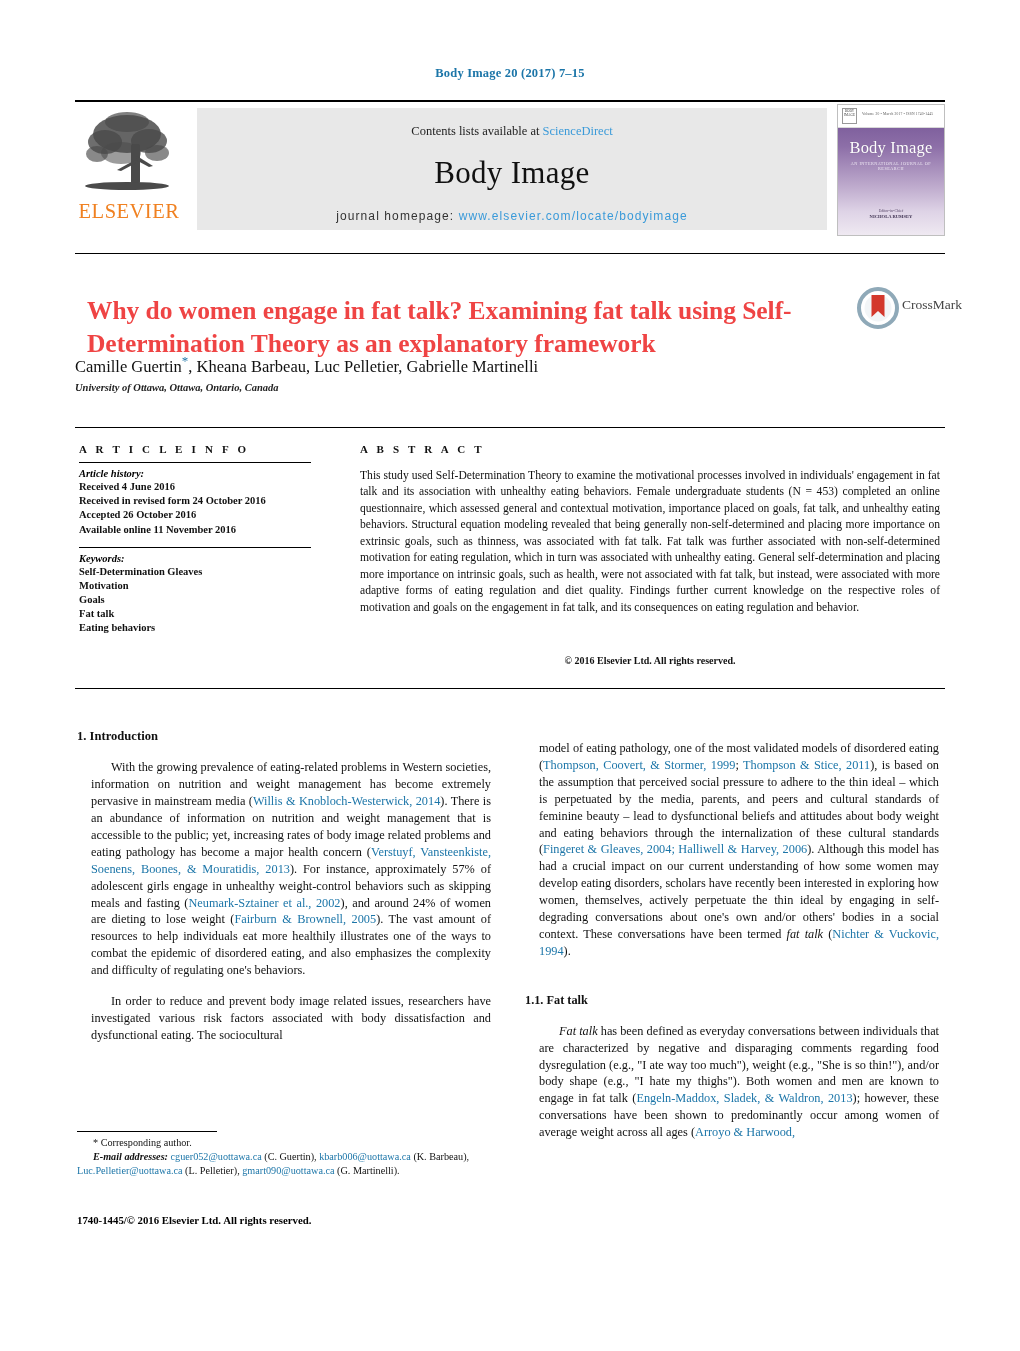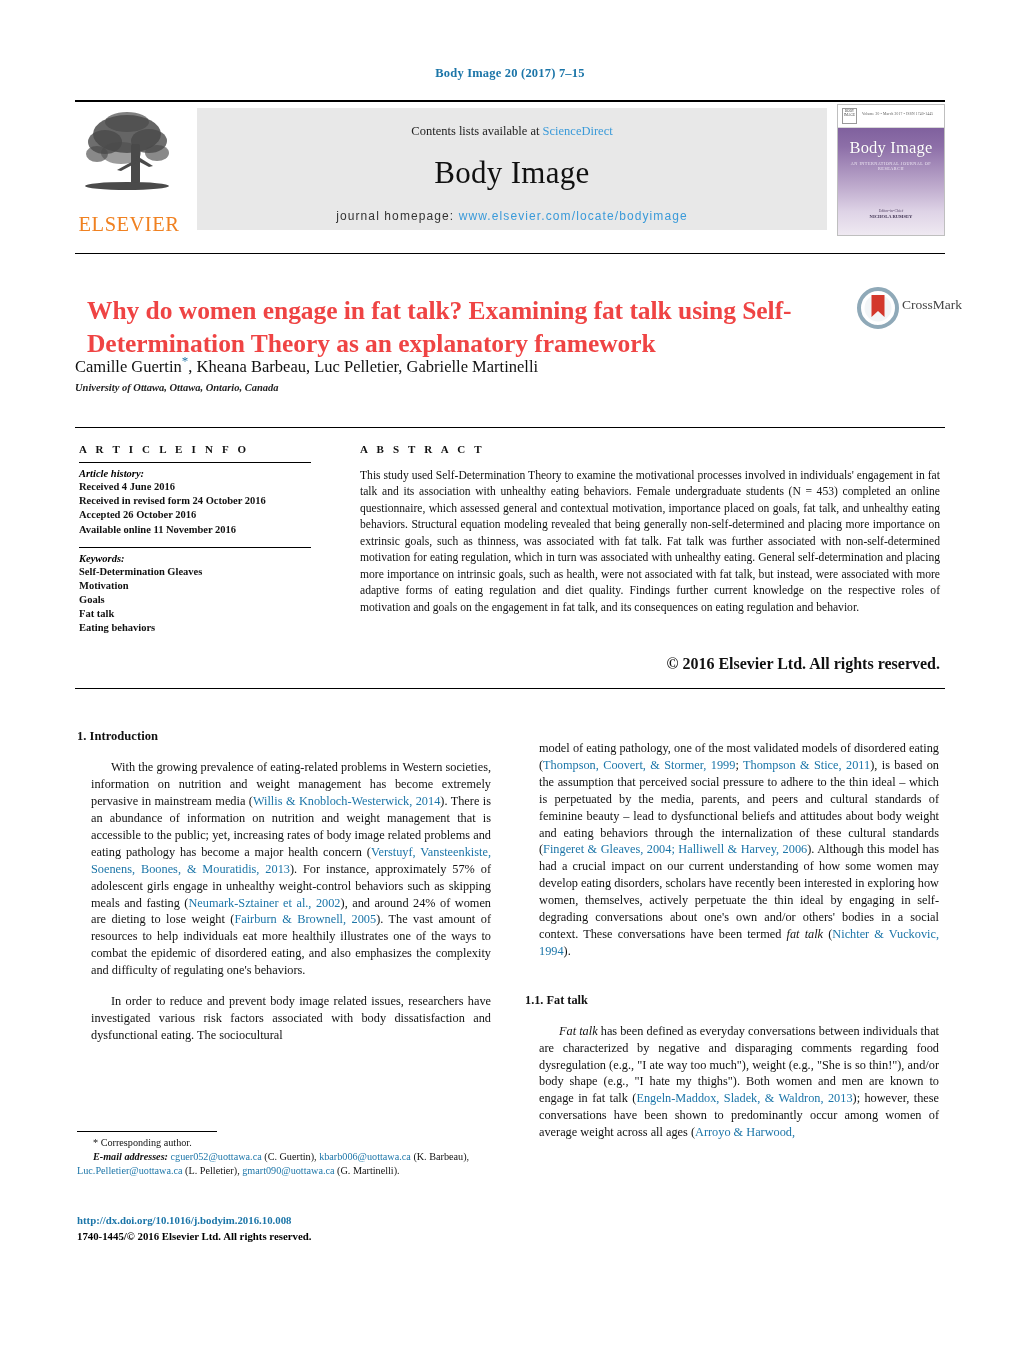--- a/index.html
+++ b/index.html
@@ -50,21 +50,21 @@
     height: 122px;
   }
   .tree-svg { display:block; margin: 0 auto; }
   .elsevier-word {
     text-align: center;
     font-family: "Liberation Serif", serif;
     font-size: 20.5px;
     letter-spacing: .5px;
     color: #f08121;
     line-height: 1;
-    margin-top: 14px;
+    margin-top: 1px;
   }
   .masthead-center {
     position: absolute;
     left: 122px;
     top: 6px;
     width: 630px;
     height: 122px;
     background: #e8e8e8;
     text-align: center;
   }
@@ -260,22 +260,22 @@
     font-size: 11.6px;
     line-height: 1.42;
     text-align: justify;
     color: #111;
   }
   .copyright {
     position: absolute;
     left: 360px;
     top: 655px;
     width: 580px;
-    text-align: right;
-    font-size: 16px;
+    text-align: center;
+    font-size: 10px;
     font-weight: bold;
     color: #111;
   }
   .abs-rule-bottom {
     position: absolute;
     left: 75px;
     top: 688px;
     width: 870px;
     border-top: 1px solid #000;
   }
@@ -455,17 +455,16 @@
   <div class="foot-rule"></div>
   <div class="footnote">
     <div class="lead">* Corresponding author.</div>
     <div>
       <span class="lead em">E-mail addresses:</span>
       <span class="ref">cguer052@uottawa.ca</span><span> (C. Guertin), </span><span class="ref">kbarb006@uottawa.ca</span><span> (K. Barbeau), </span><span class="ref">Luc.Pelletier@uottawa.ca</span><span> (L. Pelletier), </span><span class="ref">gmart090@uottawa.ca</span><span> (G. Martinelli).</span>
     </div>
   </div>
 
   <div class="doi-block">
-    <div class="doi">http://dx.doi.org/10.1016/j.bodyim.2016.10.008</div>
     <div>1740-1445/© 2016 Elsevier Ltd. All rights reserved.</div>
   </div>
 
 </div>
 
 </body></html>

